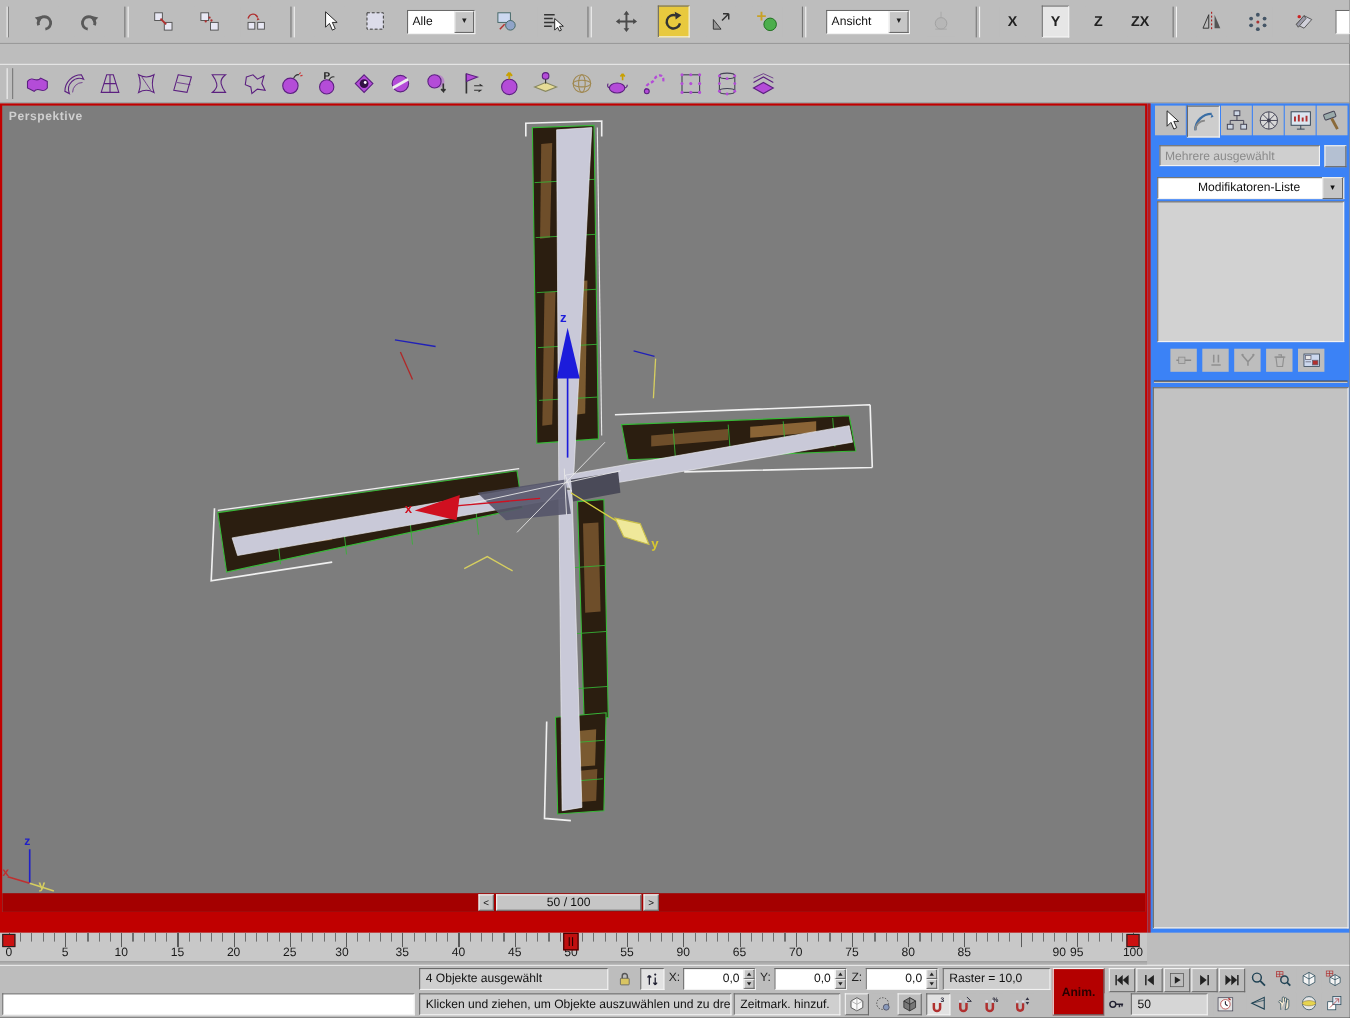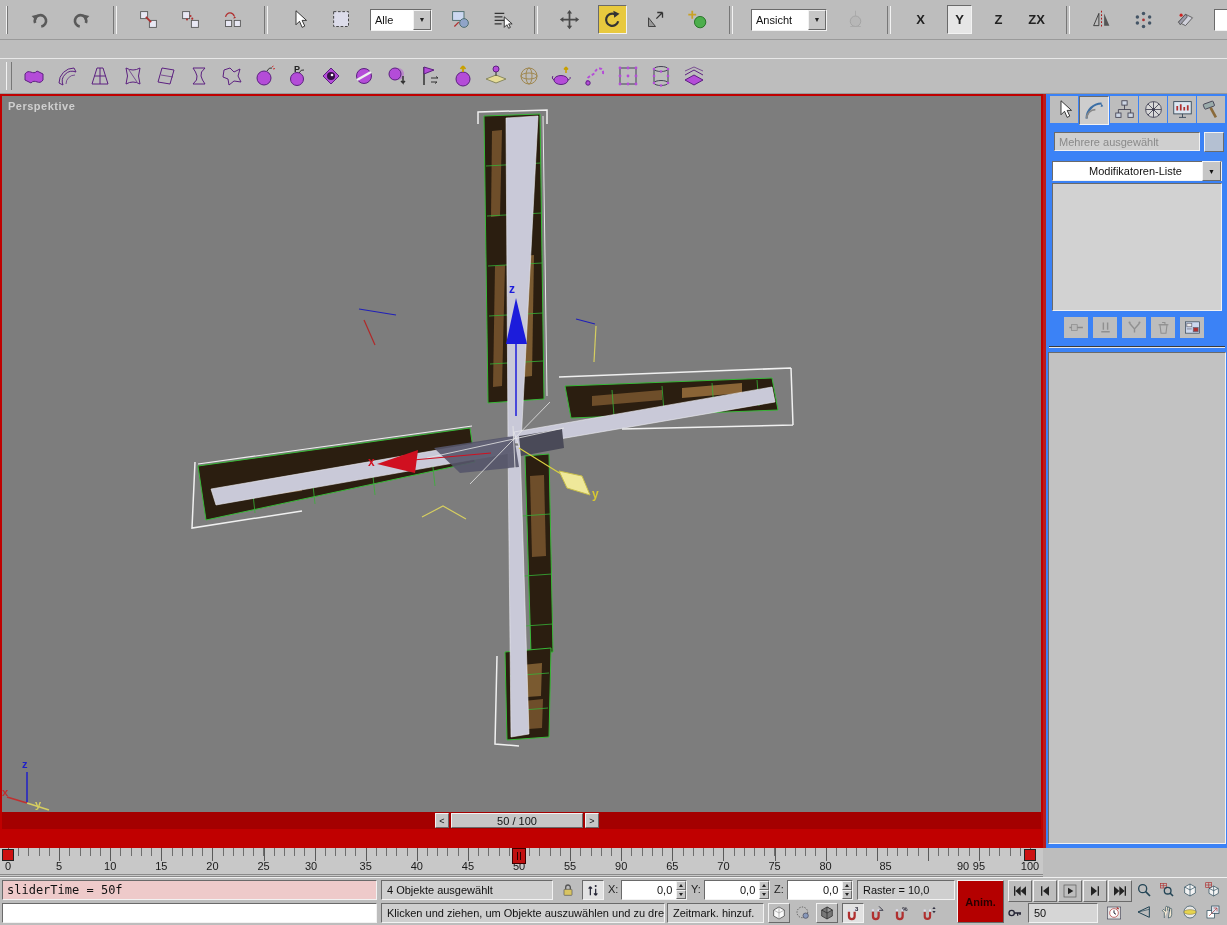--- a/index.html
+++ b/index.html
@@ -677,35 +677,34 @@
       <span class="frame-label" style="left: 365.7px;">35</span>
       <span class="frame-label" style="left: 416.8px;">40</span>
       <span class="frame-label" style="left: 467.9px;">45</span>
       <span class="frame-label" style="left: 519px;">50</span>
       <span class="frame-label" style="left: 570.1px;">55</span>
       <span class="frame-label" style="left: 621.2px;">90</span>
       <span class="frame-label" style="left: 672.3px;">65</span>
       <span class="frame-label" style="left: 723.4px;">70</span>
       <span class="frame-label" style="left: 774.5px;">75</span>
       <span class="frame-label" style="left: 825.6px;">80</span>
-      <span class="frame-label" style="left: 876.7px; text-align: right;">85</span>
+      <span class="frame-label" style="left: 876.7px;">85</span>
       <span class="frame-label" style="left: 963px;">90</span>
       <span class="frame-label" style="left: 978.9px;">95</span>
       <span class="frame-label" style="left: 1030px;">100</span>
       <div class="key-marker" style="left: 2px;"></div>
       <div class="key-marker" style="left: 1024px;"></div>
       <div id="current-frame" style="left: 512px;">
         <i></i>
         <i></i>
       </div>
     </div>
   <div id="trackbar-fill"></div>
 
   <div id="statusbar">
-    <div class="sb sunken" id="ms-output">sliderTime = 50f</div>
     <div class="sb sunken" id="ms-input"></div>
     <div class="sb sunken" id="sel-status">4 Objekte ausgewählt</div>
     <div class="sb mini-btn" style="left:557px;top:2px;">
         <svg viewBox="0 0 24 24">
           <rect x="6" y="11" width="12" height="9" rx="1" fill="#d8c462" stroke="#555"></rect>
           <path d="M8.5 11V8a3.5 3.5 0 0 1 7 0v3" fill="none" stroke="#555" stroke-width="2"></path>
         </svg>
       </div>
     <div class="sb mini-btn pressed" style="left:582px;top:2px;">
         <svg viewBox="0 0 24 24">

